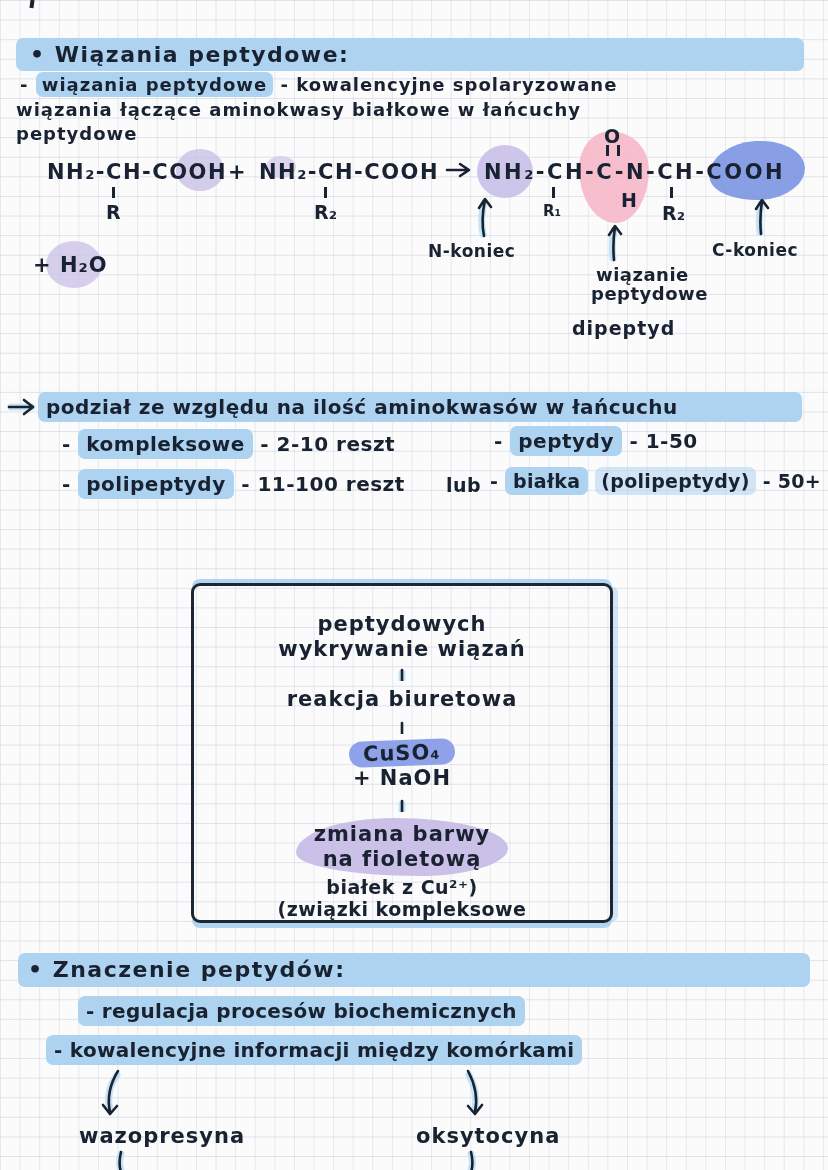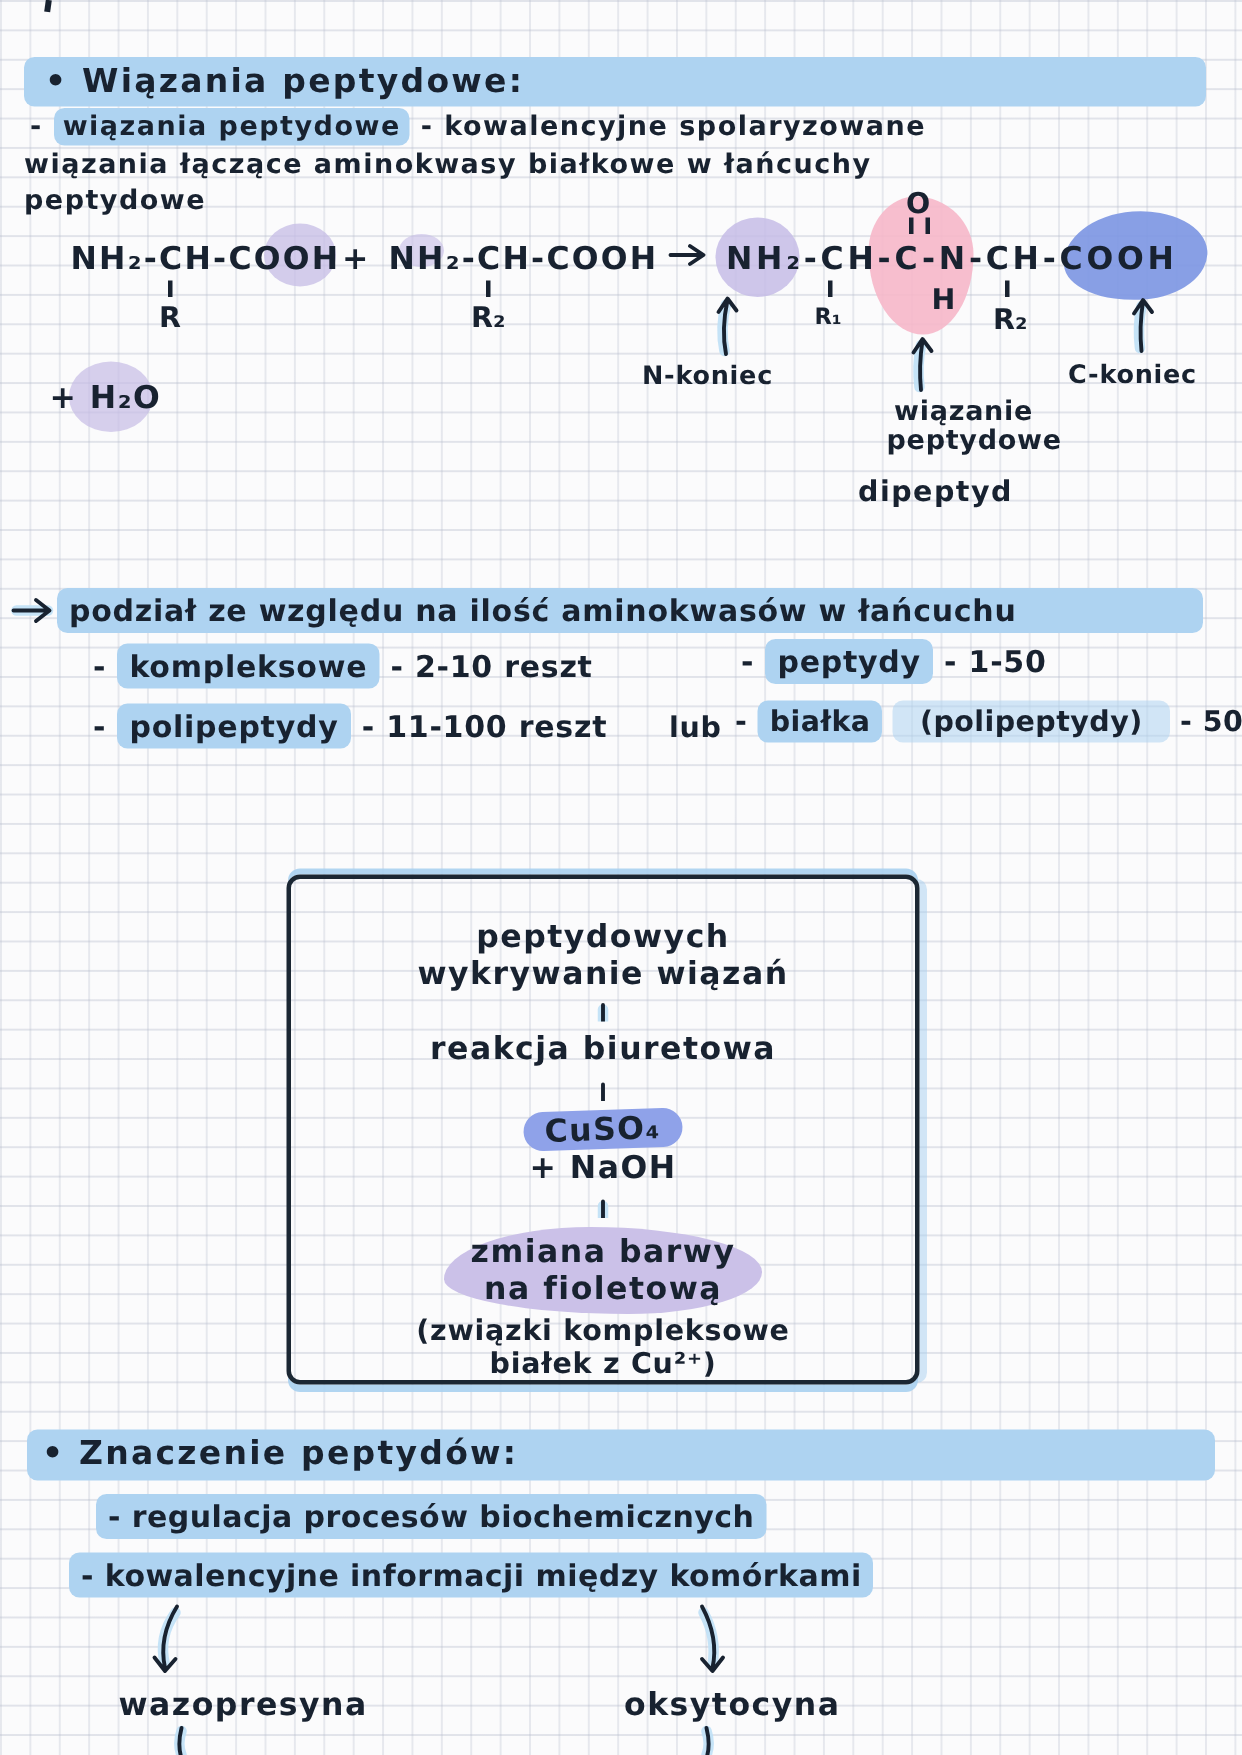--- a/index.html
+++ b/index.html
@@ -8,21 +8,21 @@
     background-color:#fbfbfc;
     background-image:
       linear-gradient(to right, rgba(182,188,204,0.30) 1px, transparent 1px),
       linear-gradient(to bottom, rgba(182,188,204,0.38) 1px, transparent 1px);
     background-size:19.6px 19.6px;
     font-family:"DejaVu Sans", sans-serif;
     color:#182230;
   }
   .t{position:absolute;font-weight:700;color:#182230;white-space:nowrap;z-index:2;}
   .hl{background:#aed3f1;border-radius:7px;padding:3px 8px;}
-  .hl-light{background:rgba(174,211,241,0.55);border-radius:7px;padding:3px 18px;}
+  .hl-light{background:rgba(174,211,241,0.55);border-radius:7px;padding:3px 6px;}
   .bar{position:absolute;z-index:1;}
   .blob{position:absolute;z-index:0;}
   .arrow{position:absolute;z-index:1;}
   .arrow path.glow{fill:none;stroke:#bfe0f6;stroke-width:7;stroke-linecap:round;opacity:.9;}
   .arrow path.ink{fill:none;stroke:#182230;stroke-width:2.6;stroke-linecap:round;stroke-linejoin:round;}
   .bond{position:absolute;width:3px;height:11px;background:#182230;z-index:2;}
   .dbond{position:absolute;width:8px;height:11px;border-left:3px solid #182230;border-right:3px solid #182230;z-index:2;}
   .top-mark{position:absolute;left:30px;top:0;width:4px;height:8px;background:#182230;transform:rotate(8deg);z-index:2;}
   .flow-box{
     position:absolute;left:191px;top:583px;width:422px;height:340px;
@@ -149,29 +149,29 @@
     <div class="step">+ NaOH</div>
     <svg class="arrow" style="position:static;margin:7px 0 2px;" width="22" height="32">
       <path class="glow" d="M11 6 C11 12 11 18 11 24"></path>
       <path class="ink" d="M11 3 C11 12 11 19 11 27 M5 20 L11 28 L17 20"></path>
     </svg>
     <div class="result-blob" style="margin-top:4px;">
       <div>zmiana barwy</div>
       <div>na fioletową</div>
     </div>
     <div class="note">
+      <div>białek z Cu²⁺)</div>
       <div>(związki kompleksowe</div>
-      <div>białek z Cu²⁺)</div>
     </div>
   </div>
 
   <div class="bar hl" style="left:18px;top:953px;width:776px;height:28px;"></div>
   <div class="t" style="left:28px;top:957px;font-size:22px;letter-spacing:1.5px;">• Znaczenie peptydów:</div>
 
-  <div class="t" style="left:32px;top:999px;font-size:20px;letter-spacing:.3px;padding-left:32px;">
+  <div class="t" style="left:46px;top:999px;font-size:20px;letter-spacing:.3px;padding-left:32px;">
     <span class="hl">- regulacja procesów biochemicznych</span>
   </div>
   <div class="t" style="left:46px;top:1038px;font-size:20px;letter-spacing:.3px;">
     <span class="hl">- kowalencyjne informacji między komórkami</span>
   </div>
 
   <svg class="arrow" style="left:98px;top:1068px;" width="30" height="52">
     <path class="glow" d="M19 7 C11 18 9 30 12 42"></path>
     <path class="ink" d="M20 3 C12 16 9 30 12 44 M5 37 L12 46 L19 38"></path>
   </svg>

